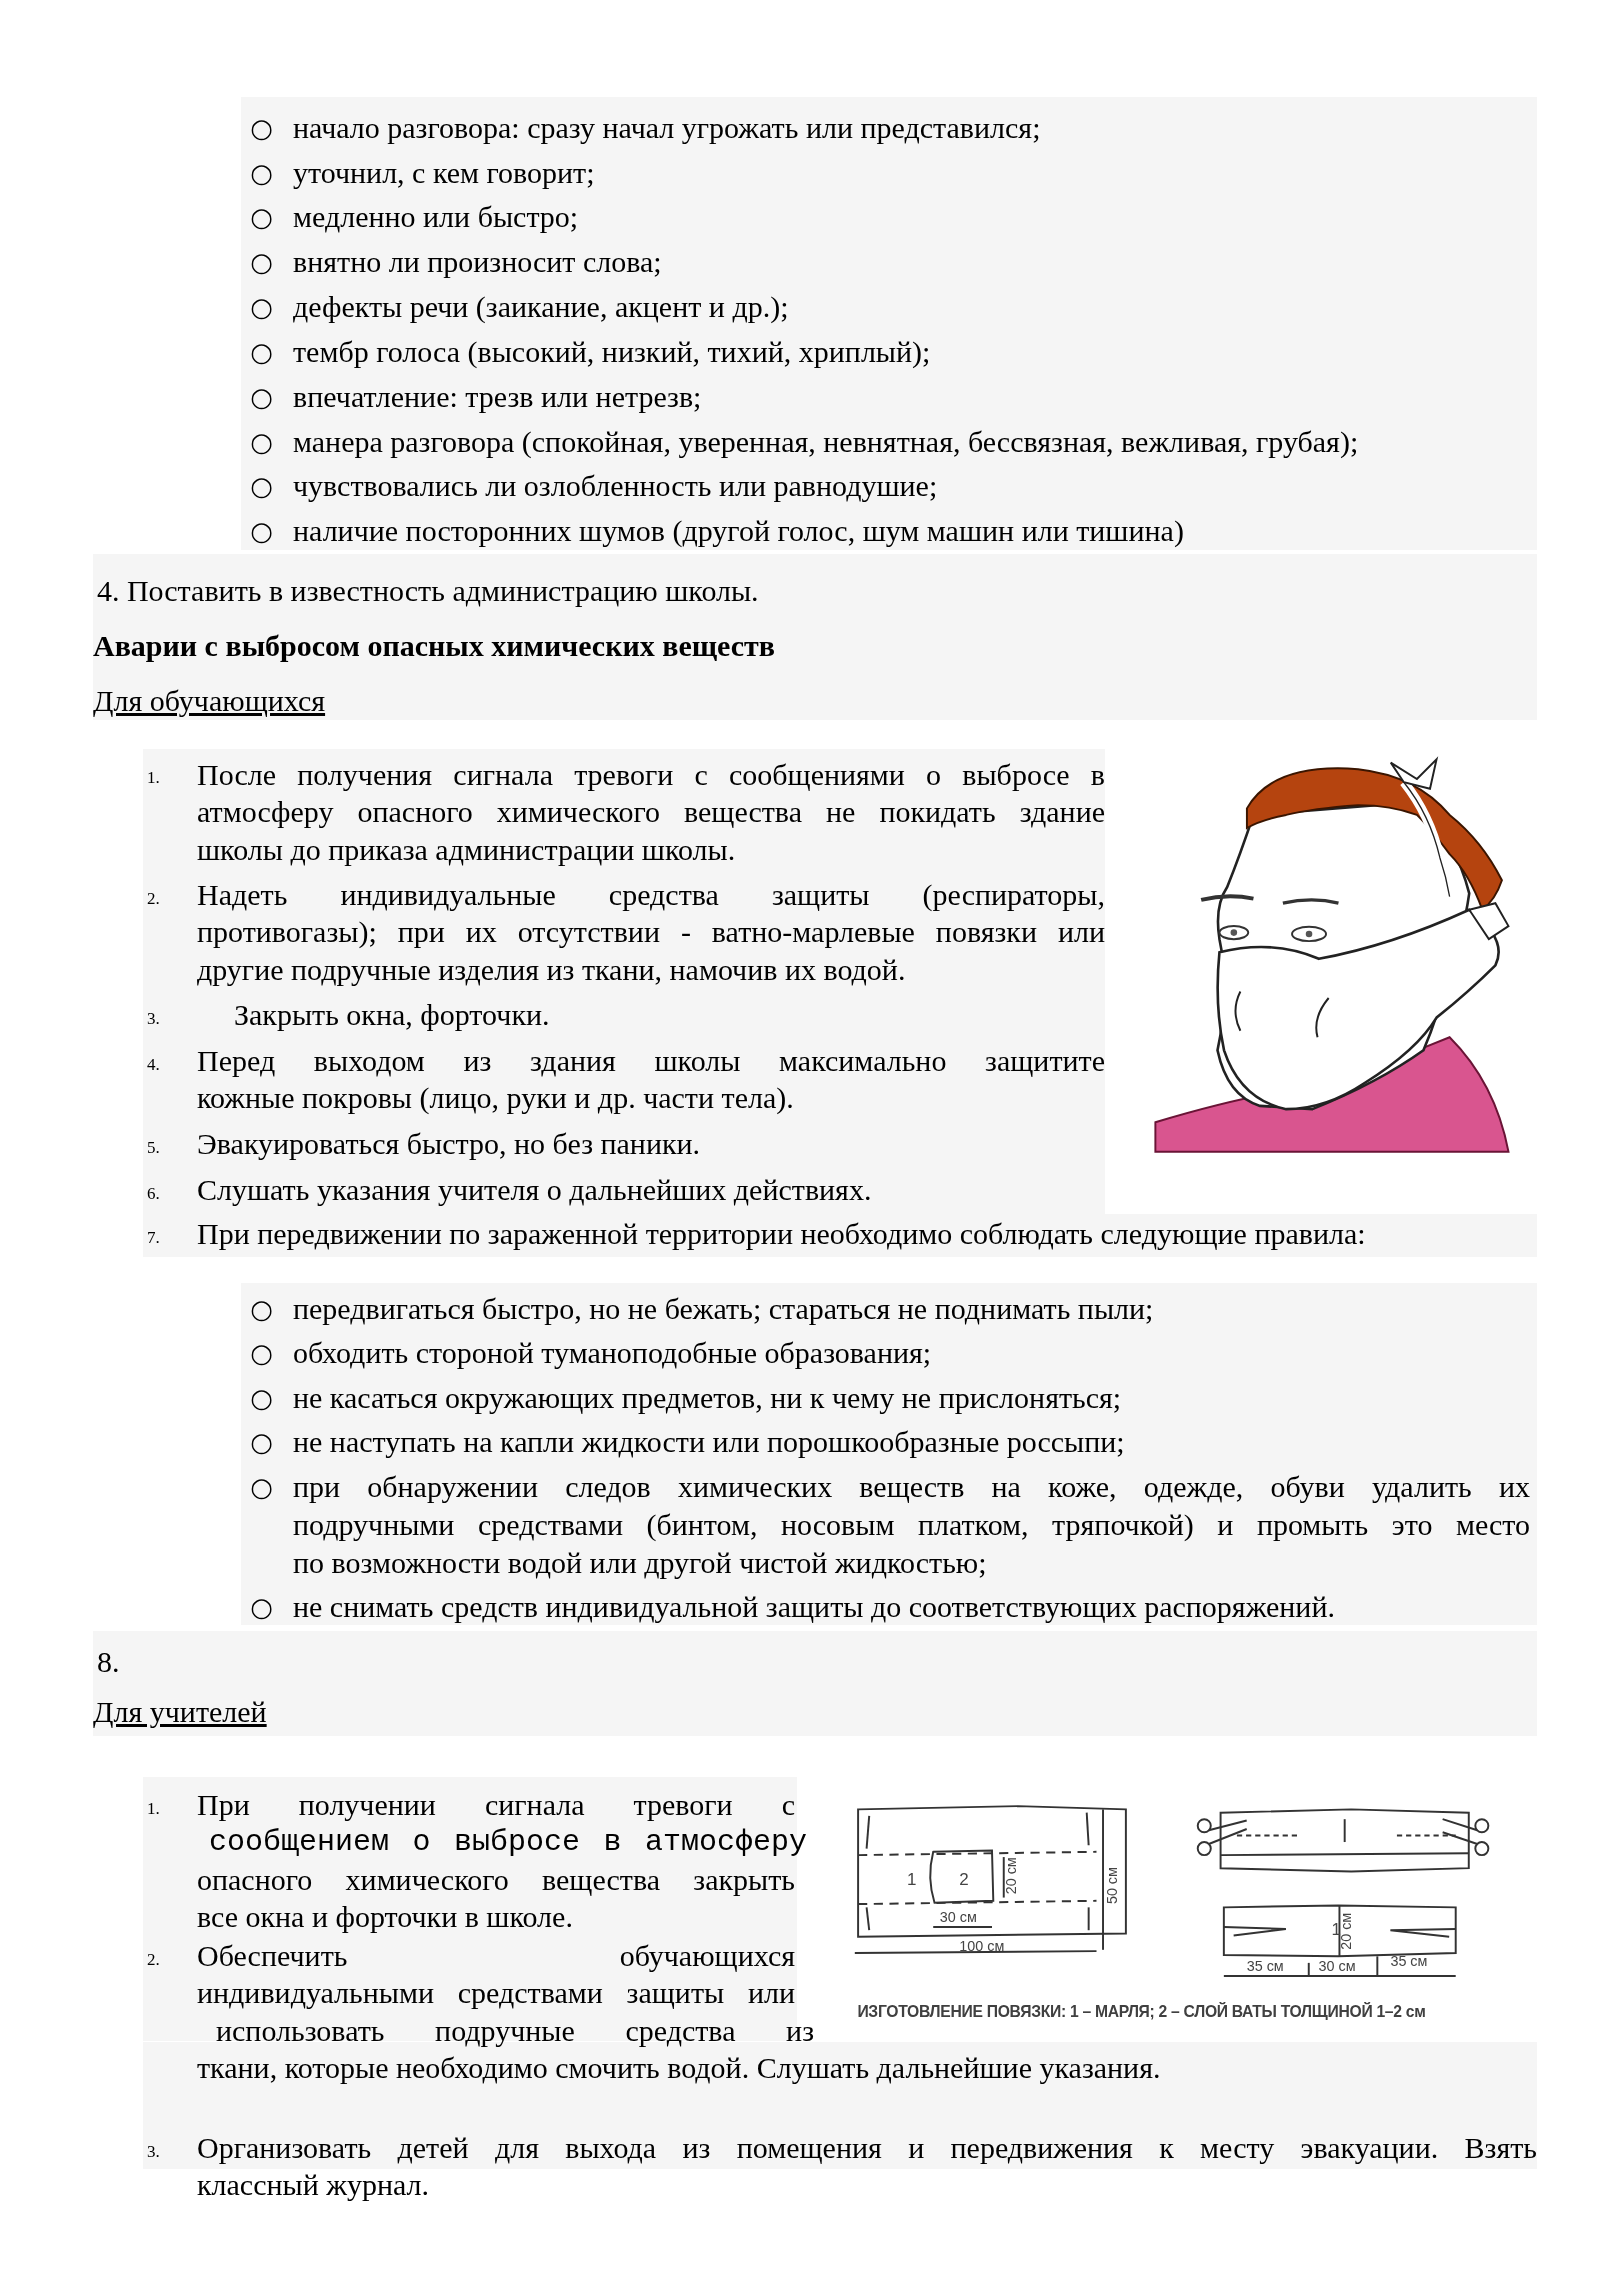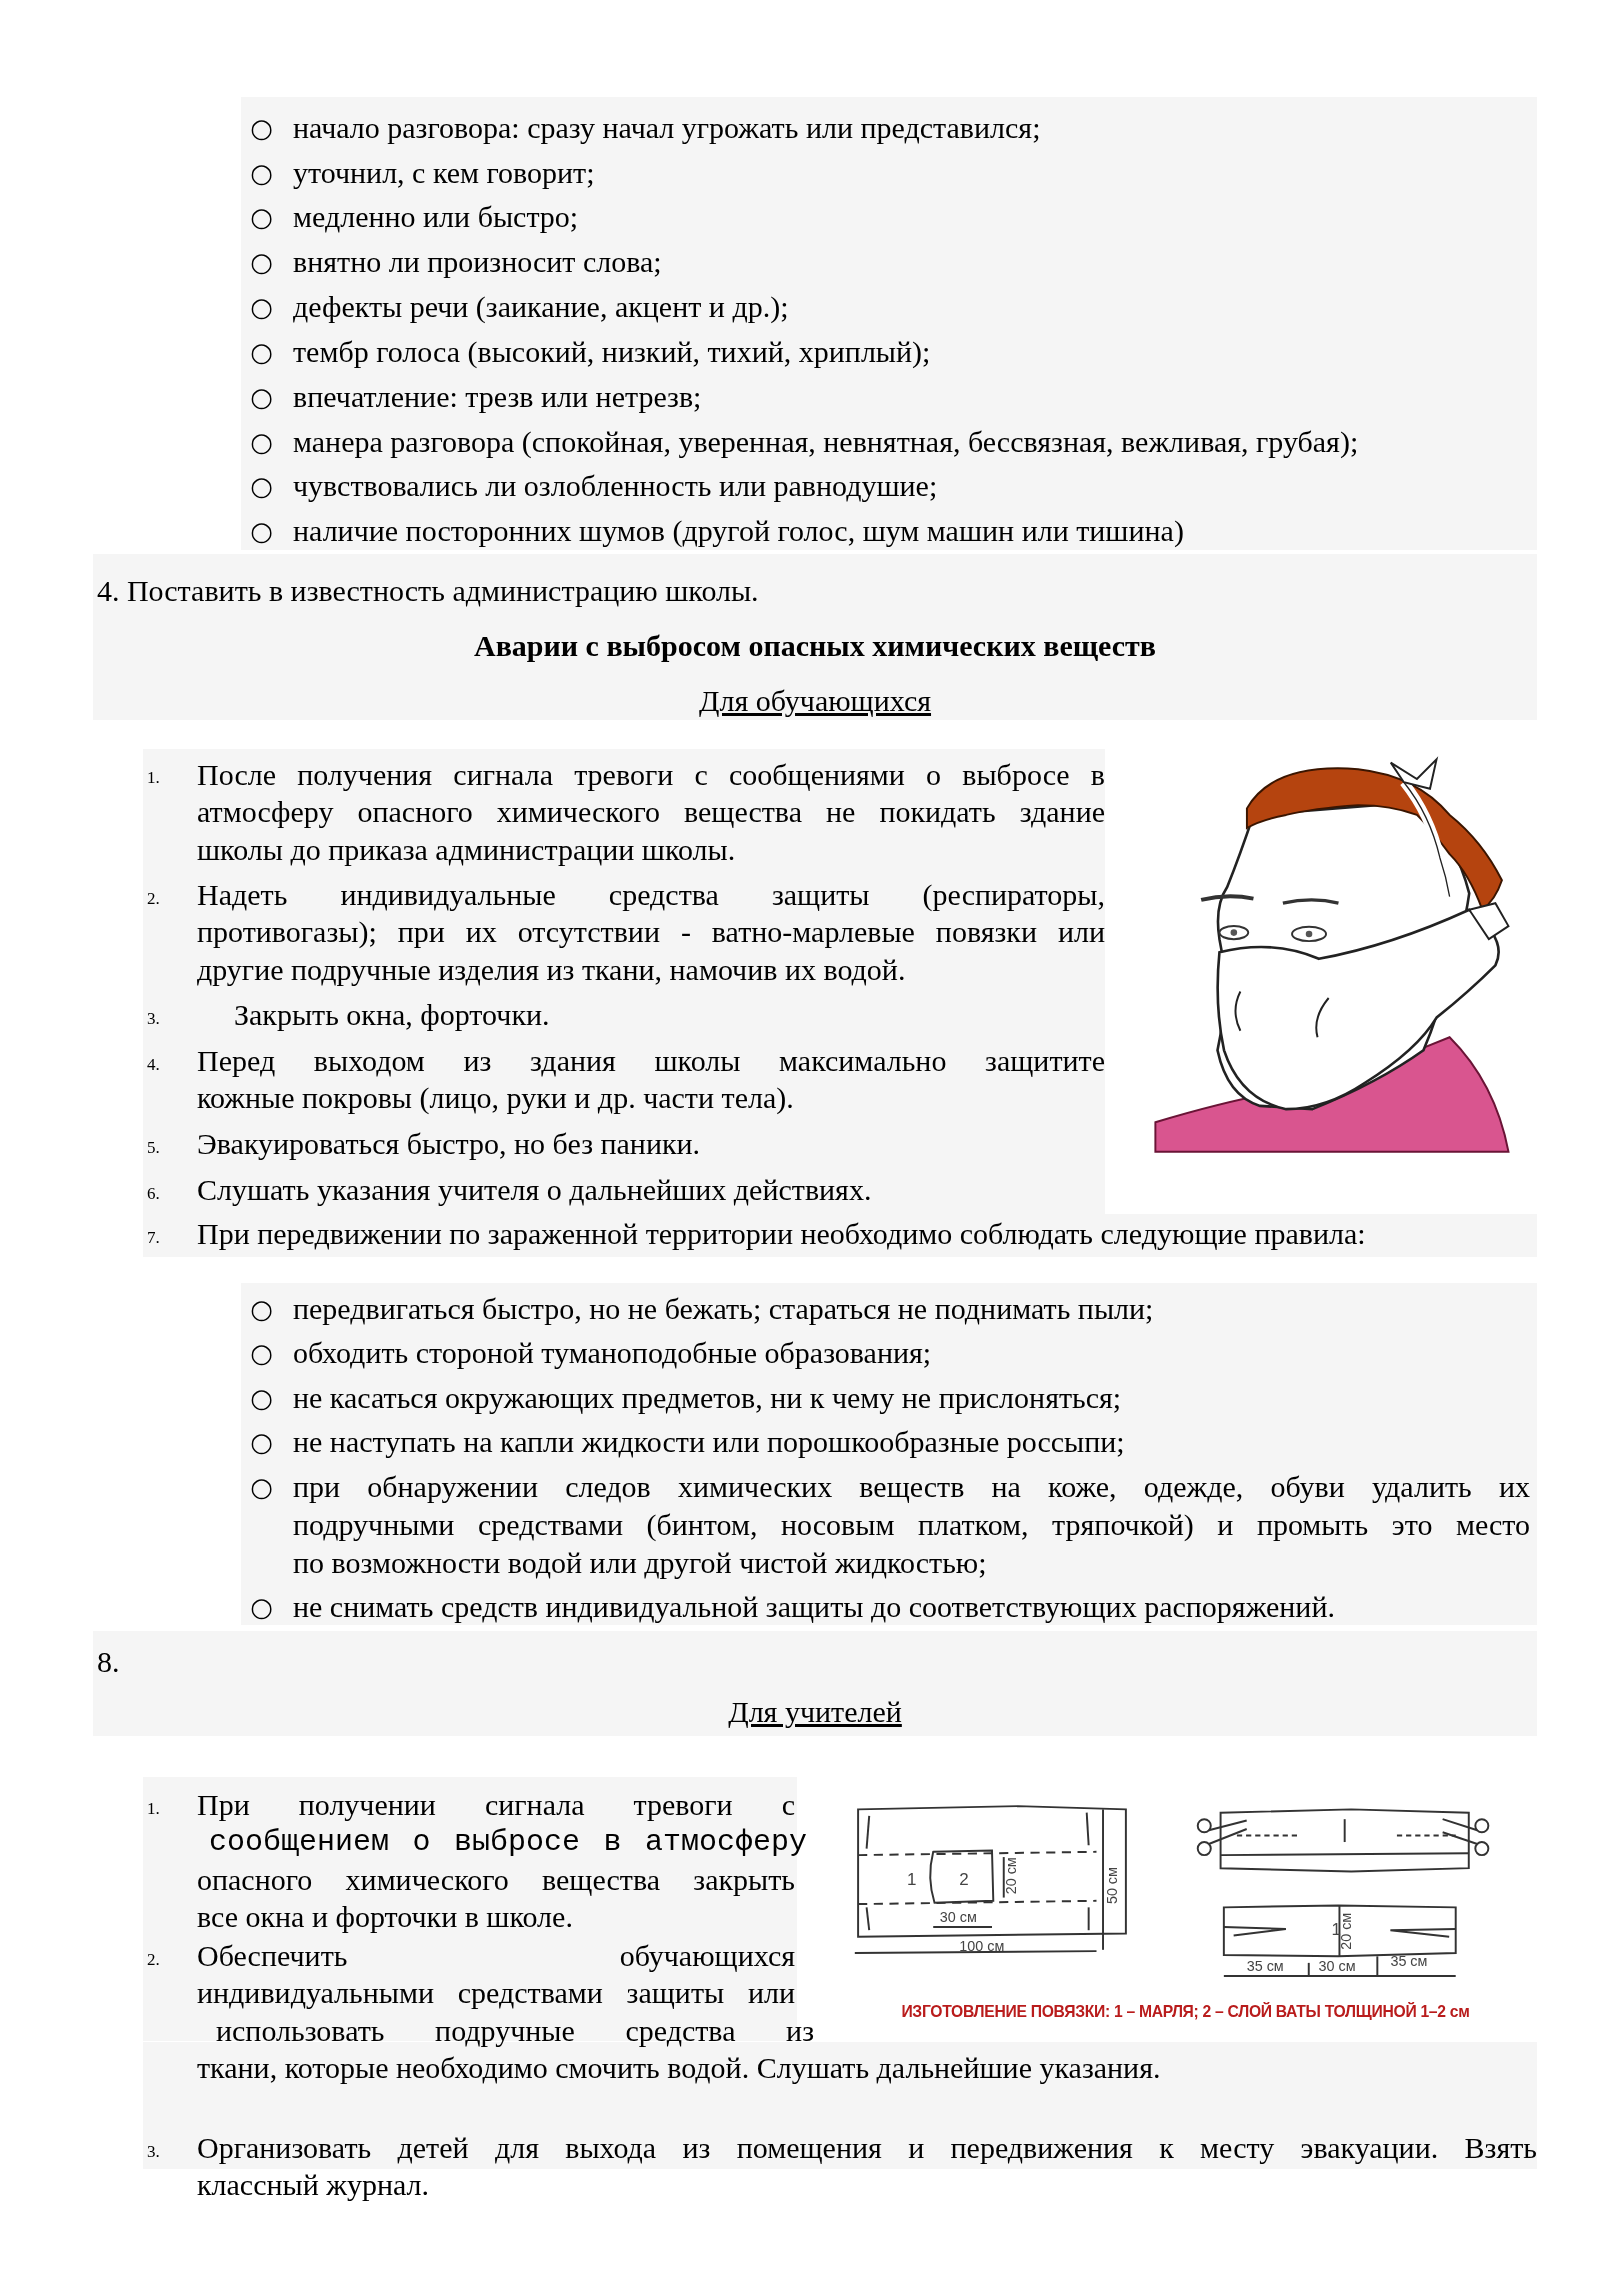--- a/index.html
+++ b/index.html
@@ -8,24 +8,24 @@
     font-family: "Liberation Serif", "DejaVu Serif", serif;
     color: #000; font-size: 30px; line-height: 46px;
   }
   .blk { position: absolute; background: #f5f5f5; }
   .bul-row { position: absolute; left: 0; right: 0; height: 46px; white-space: nowrap; }
   .bul { position: absolute; left: 9.2px; font-size: 26px; font-family: "DejaVu Sans", sans-serif; }
   .txt { position: absolute; left: 52px; }
   .num { position: absolute; font-size: 17px; }
   .ntxt { position: absolute; }
   .just { text-align: justify; text-align-last: justify; }
-  .center { text-align: center; }
+  .center { text-align: left; }
   .u { text-decoration: underline; }
   .b { font-weight: bold; }
-  .caption { position: absolute; font-family: "Liberation Sans", "DejaVu Sans", sans-serif; font-weight: bold; font-size: 15.7px; color: #b91c1c; letter-spacing: -0.3px; white-space: nowrap; margin-left: 44px; }
+  .caption { position: absolute; font-family: "Liberation Sans", "DejaVu Sans", sans-serif; font-weight: bold; font-size: 15.7px; color: #404040; letter-spacing: -0.3px; white-space: nowrap; }
   svg text { font-family: "Liberation Sans", "DejaVu Sans", sans-serif; }
 </style>
 </head>
 <body>
 
 <div class="blk" style="left:241px; top:97px; width:1296px; height:453px;" id="callerBlock">
     <div class="bul-row" style="top:7.9px">
       <span class="bul">○</span>
       <span class="txt">начало разговора: сразу начал угрожать или представился;</span>
     </div>

